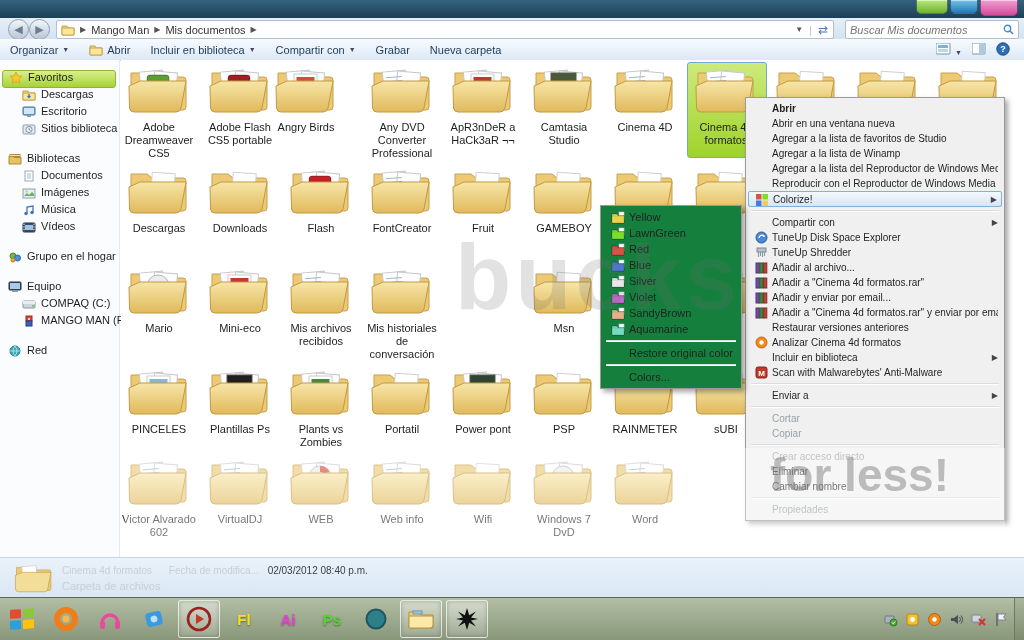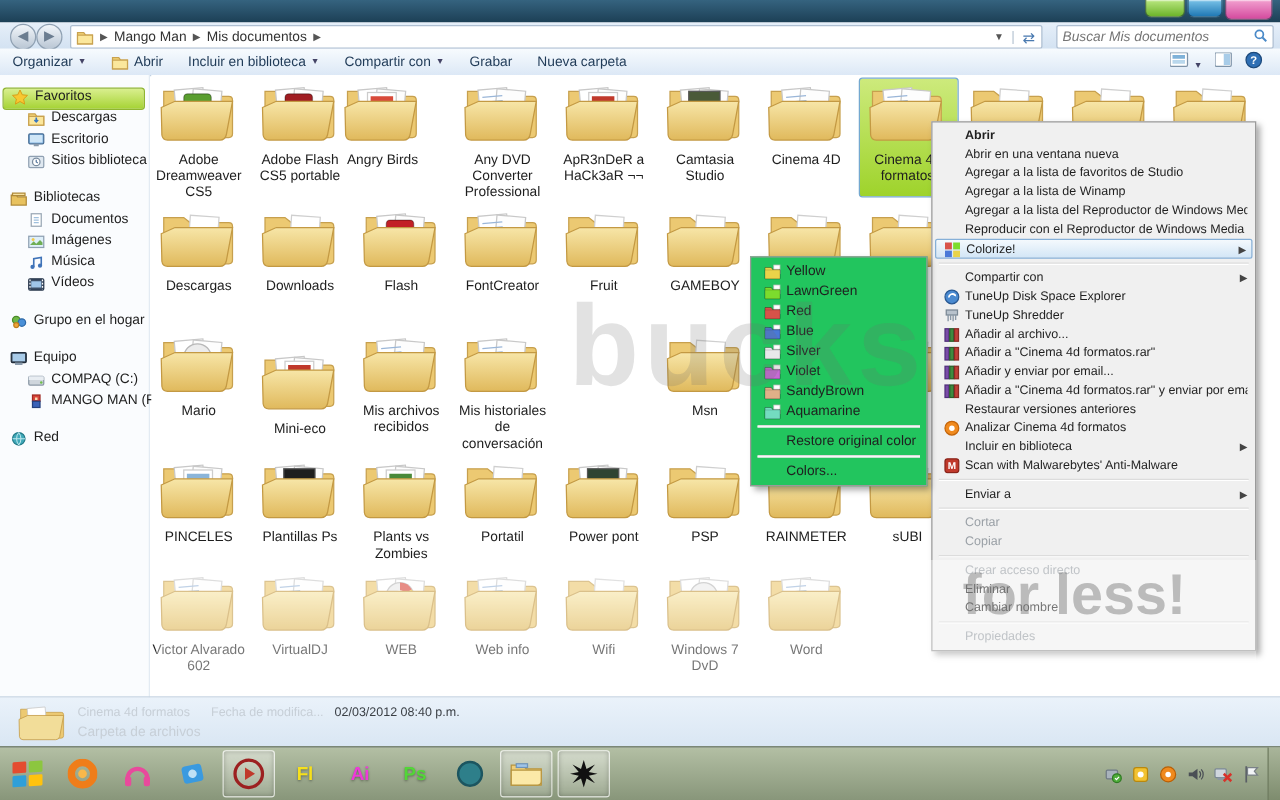--- a/index.html
+++ b/index.html
@@ -53,21 +53,21 @@
   .menu{position:absolute;left:745px;top:97px;width:260px;background:#f0f0f0;border:1px solid #9a9a9a;
     box-shadow:3px 3px 5px rgba(0,0,0,.35);padding:3px 2px;z-index:50;font-size:10px;color:#1f1f1f;box-sizing:border-box;}
   .mitem{display:flex;align-items:center;height:15px;padding:0 4px 0 2px;white-space:nowrap;overflow:hidden;}
   .mitem .mic{width:22px;flex:none;display:flex;justify-content:center;align-items:center;}
   .mitem .mlabel{flex:1;overflow:hidden;}
   .mitem .marrow{flex:none;color:#444;font-size:8px;padding-left:4px;}
   .mitem.bold{font-weight:bold;}
   .mitem.dim{color:#9aa0a6;}
   .mitem.hl{background:linear-gradient(#f4f9fd,#d3e6f6);border:1px solid #86b0d8;border-radius:2px;height:14px;}
   .msep{height:1px;background:#dcdcdc;border-bottom:1px solid #fff;margin:3px 3px;}
-  .submenu{position:absolute;left:600px;top:205px;width:142px;background:#22c55e;border:1px solid #9a9a9a;
+  .submenu{position:absolute;left:600px;top:205px;width:142px;background:#15803d;border:1px solid #9a9a9a;
     box-shadow:3px 3px 5px rgba(0,0,0,.35);padding:3px 2px;z-index:60;font-size:11px;color:#1f1f1f;box-sizing:border-box;}
   .smitem{display:flex;align-items:center;height:16px;padding:0 4px;}
   .smitem .mic{width:22px;flex:none;display:flex;justify-content:center;}
   
   .statusbar{position:absolute;left:0;bottom:42px;width:100%;height:40px;
     background:linear-gradient(#eaf2fa,#d9e6f3);border-top:1px solid #c7d5e4;}
   .sb-icon{position:absolute;left:14px;top:3px;}
   .sb-line1{position:absolute;left:62px;top:7px;font-size:10px;color:#c7cfd7;}
   .sb-line1 .dark{color:#3a3f45;}
   .sb-line2{position:absolute;left:62px;top:22px;font-size:11px;color:#c7cfd7;}
@@ -722,21 +722,21 @@
             </g>
                   <g transform="rotate(5 38 26)">
               <rect x="26" y="8" width="23" height="33" fill="#fdfdfd" stroke="#c8c8c8"></rect>
             </g>
             <circle cx="31" cy="21" r="11" fill="#ececec" stroke="#b8b8b8"></circle>
             <circle cx="31" cy="21" r="3.2" fill="#fff" stroke="#c8c8c8"></circle>
     <path d="M2 22l11-5h46l-5 27q-1 4-5 4H7q-4 0-4.5-4z" fill="url(#gf)" stroke="#c39943"></path>
   </svg></div>
         <div class="glabel">Mario</div>
       </div>
-      <div class="gitem" style="left: 80px; top: 219px;">
+      <div class="gitem" style="left: 80px; top: 205px;">
         <div><svg width="64" height="52" viewBox="0 0 64 52">
     <defs>
               <linearGradient id="gf" x1="0" y1="0" x2="0" y2="1">
       <stop offset="0" stop-color="#f7e6a8"></stop>
                 <stop offset="1" stop-color="#e0b95c"></stop>
               </linearGradient>
             </defs>
     <path d="M4 9h16l5 4h31q3 0 3 3v27q0 3-3 3H7q-3 0-3-3z" fill="#ecc972" stroke="#c7a04e"></path>
     <g transform="rotate(-5 26 26)">
               <rect x="14" y="7" width="23" height="34" fill="#fff" stroke="#c8c8c8"></rect>

